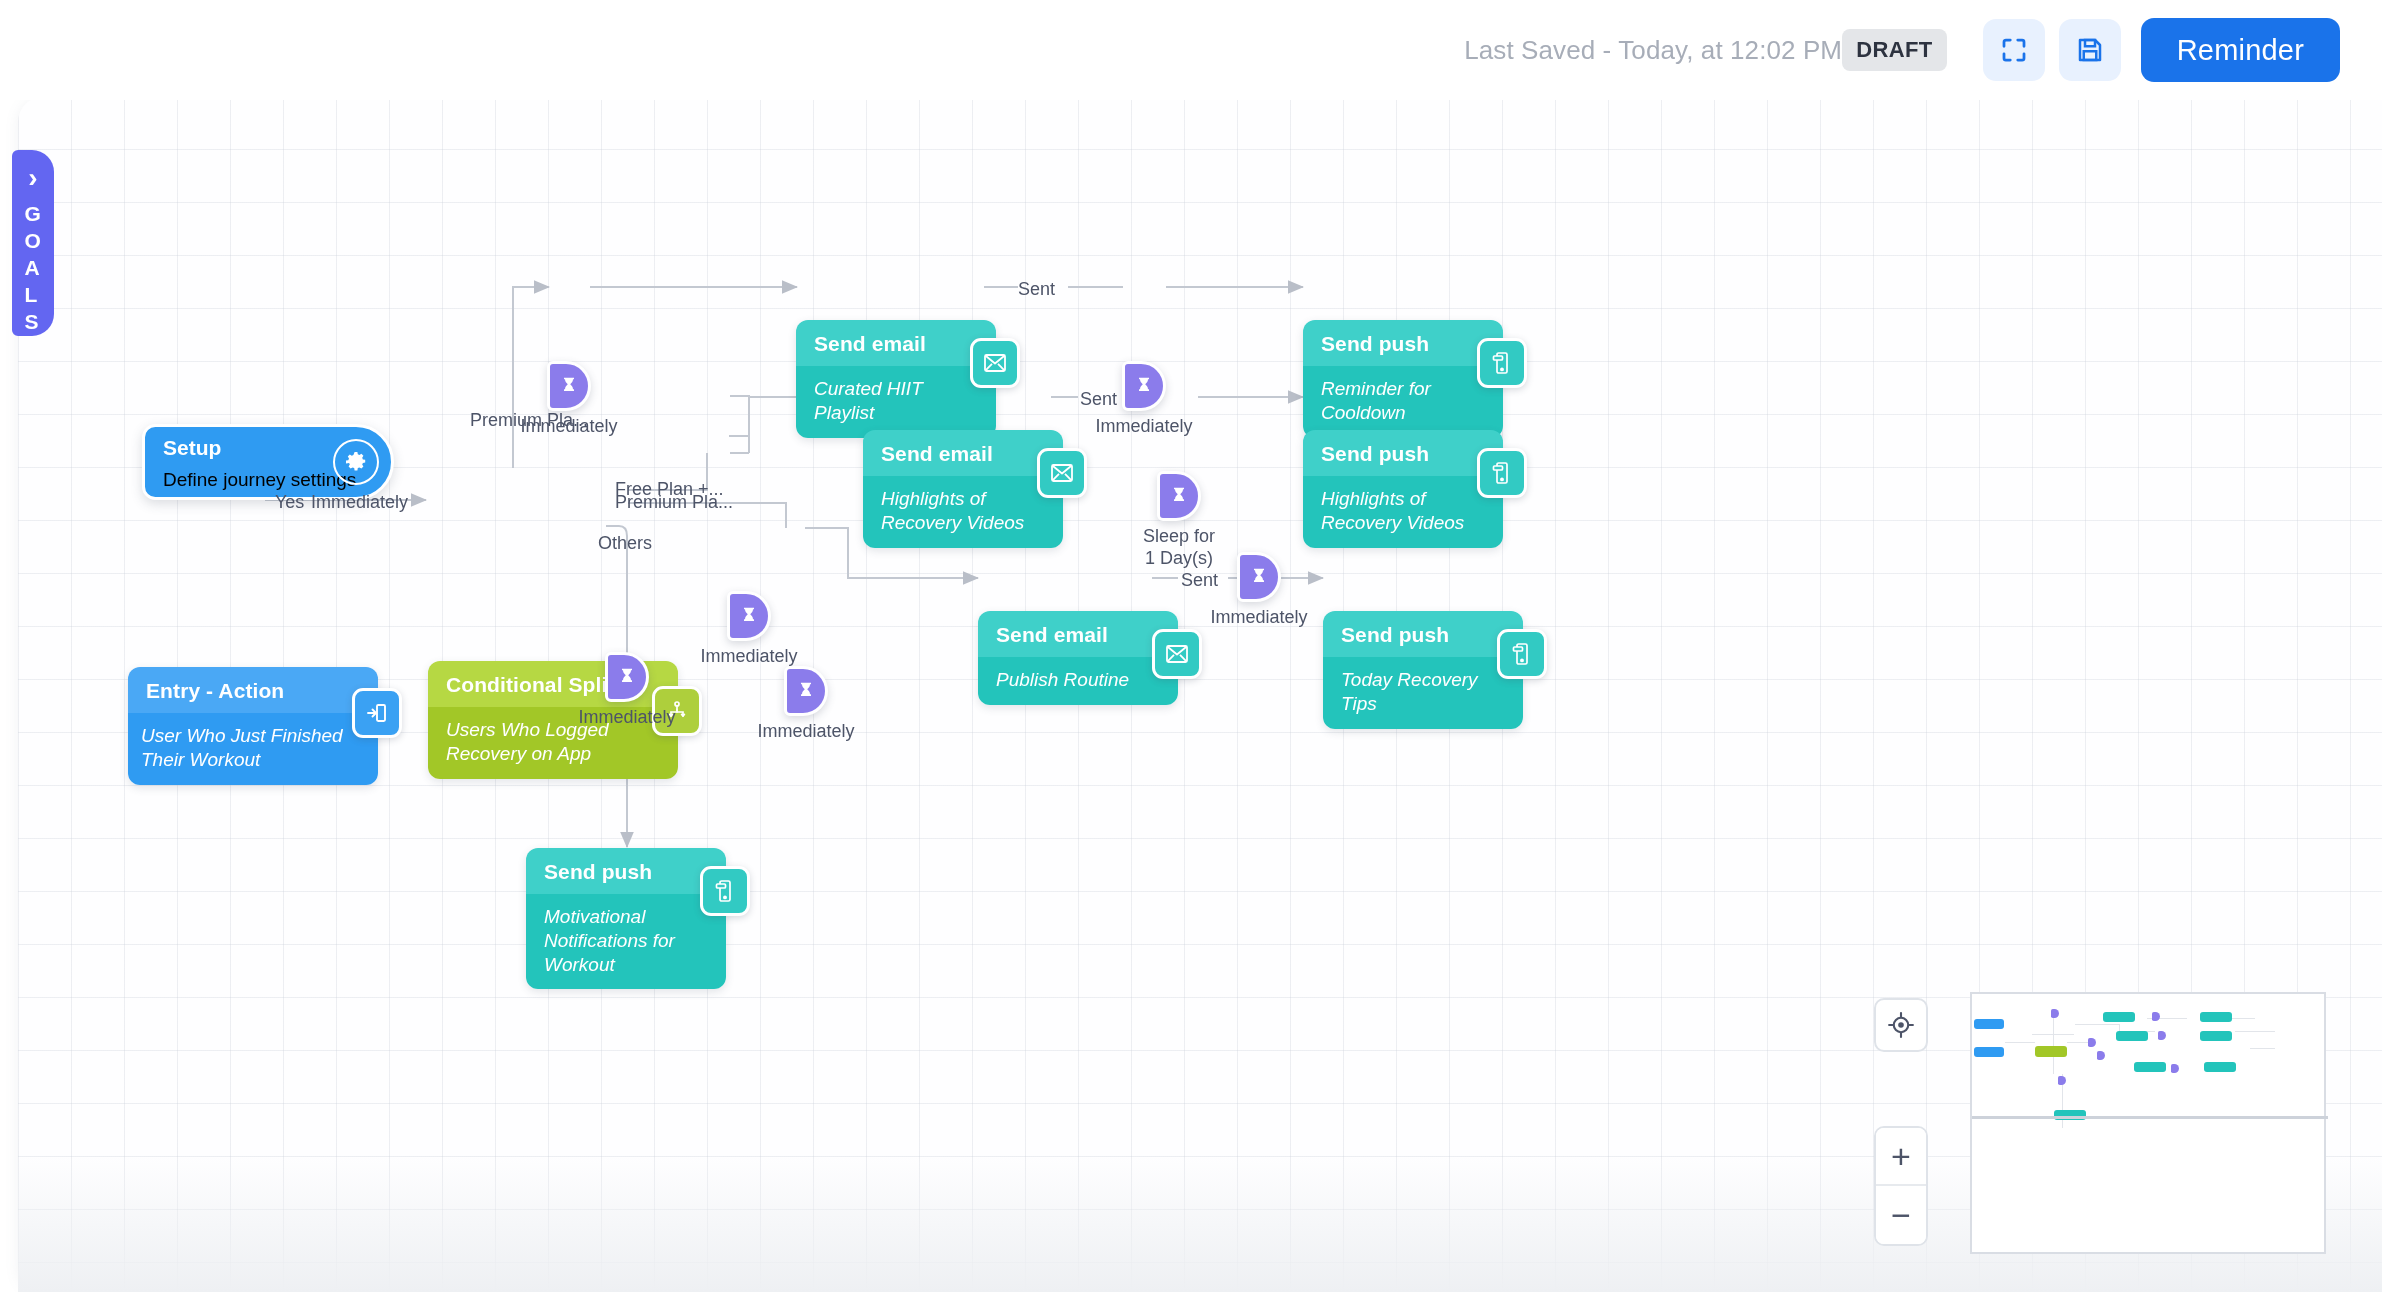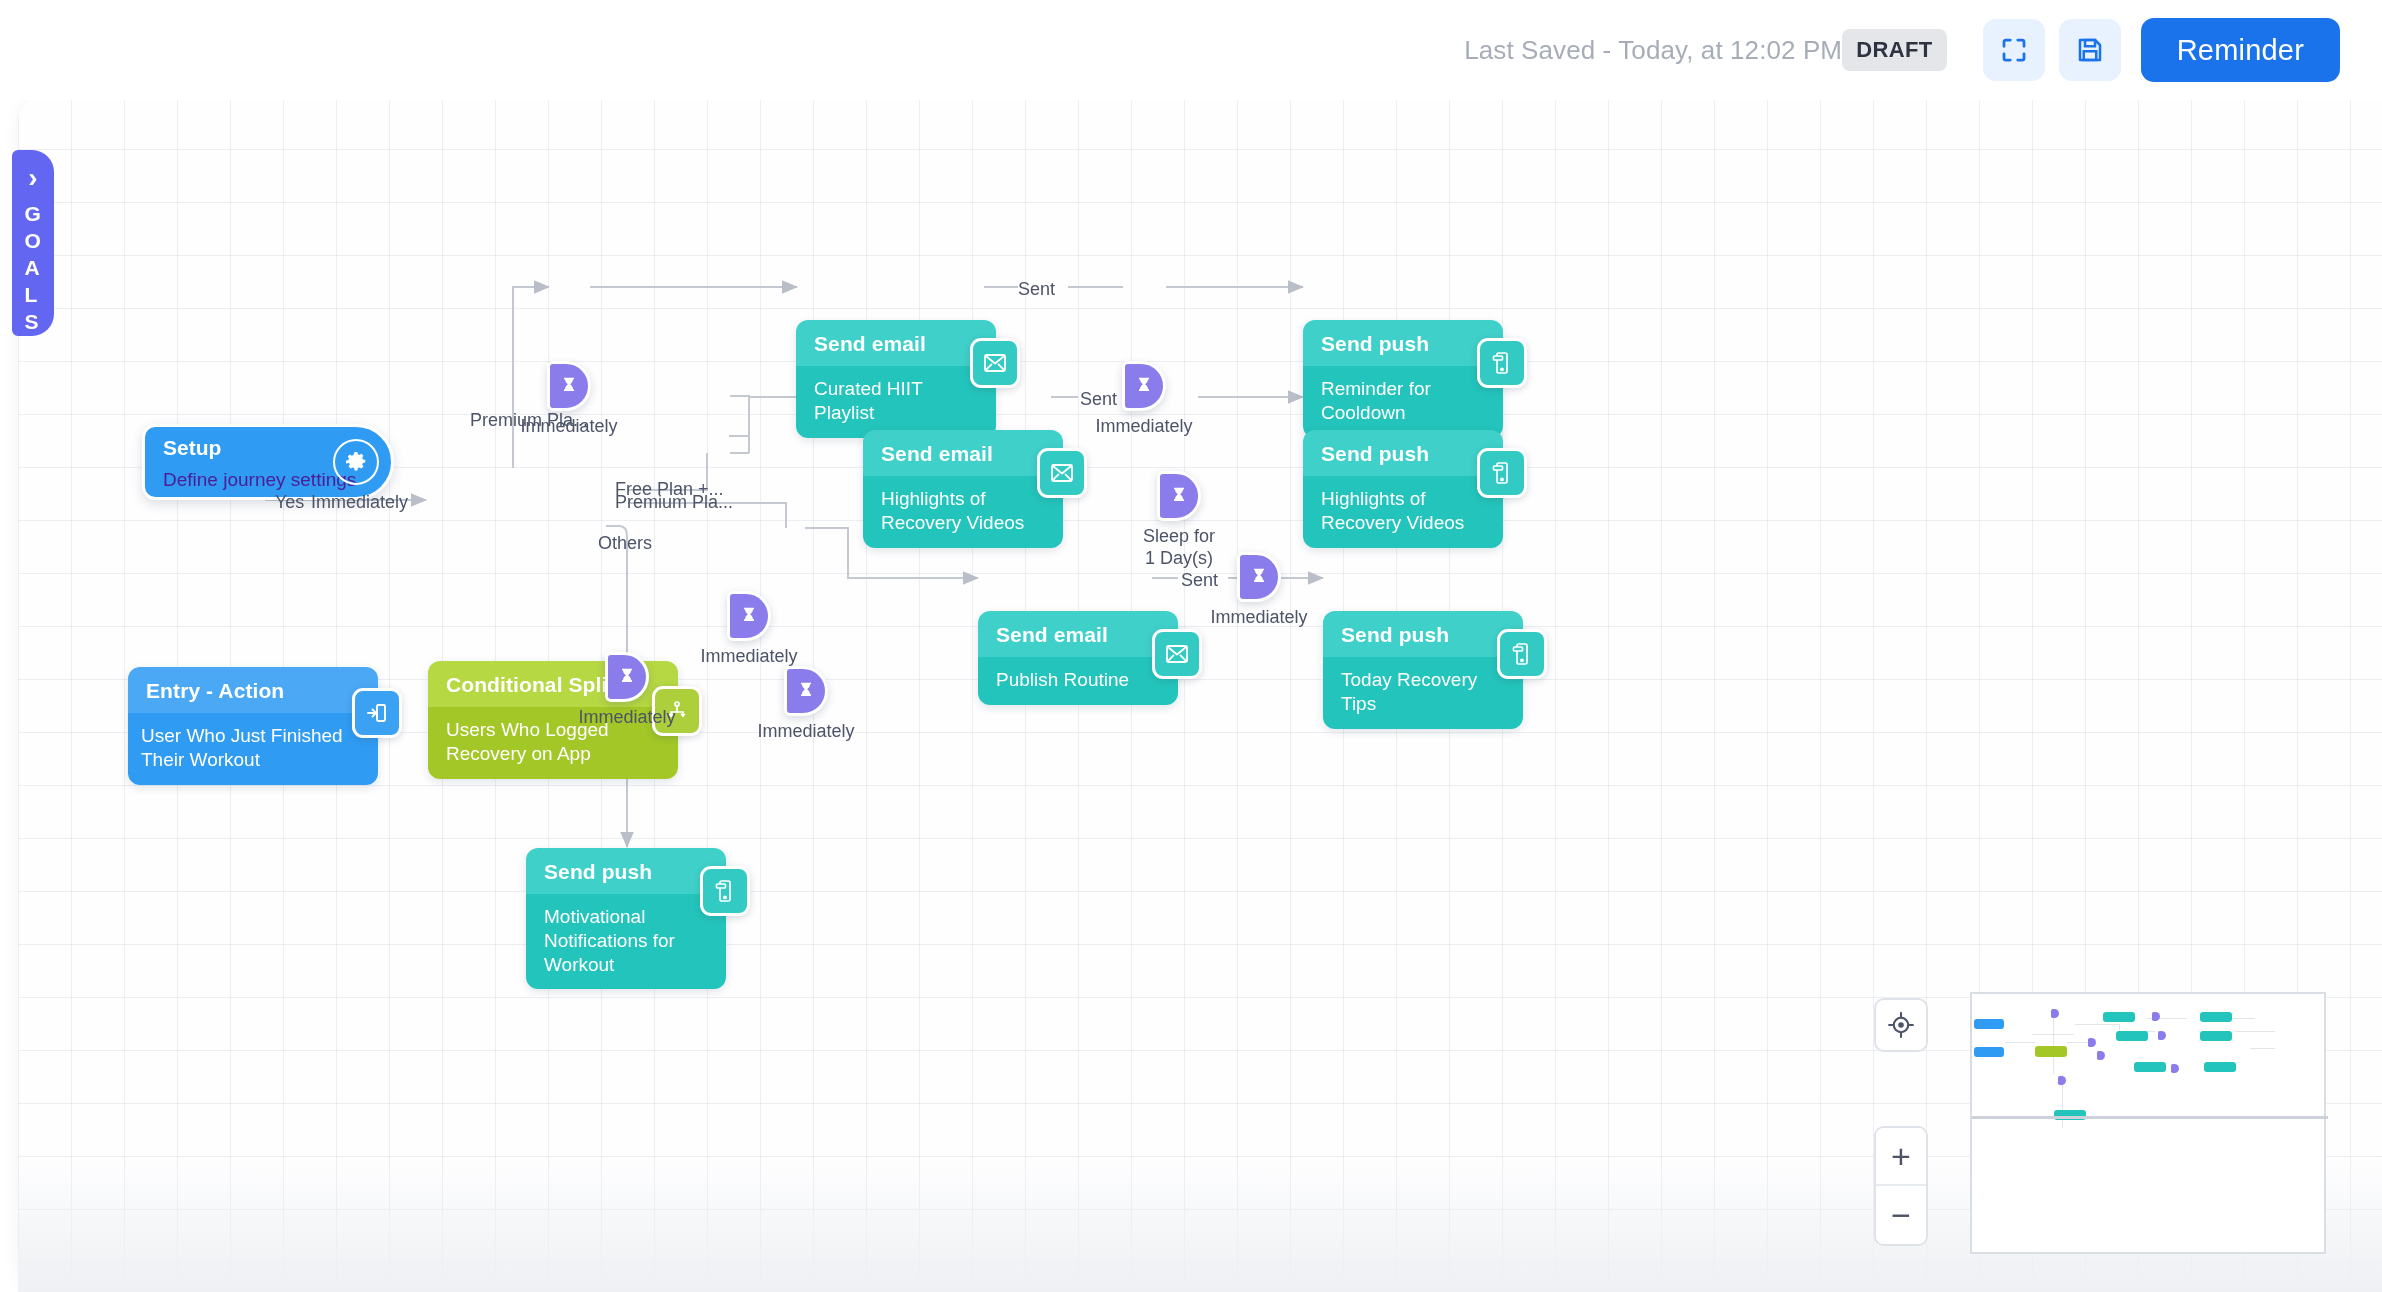--- a/index.html
+++ b/index.html
@@ -113,20 +113,21 @@
   .node-head {
     font-weight: bold; font-size: 21px;
     padding: 12px 18px 10px 18px;
     border-top-left-radius: 12px; border-top-right-radius: 12px;
     letter-spacing: .1px;
   }
   .node-body {
     font-size: 19px; padding: 11px 18px 13px 18px;
     border-bottom-left-radius: 12px; border-bottom-right-radius: 12px;
     line-height: 1.25;
+    font-style: italic;
   }
   .node-badge {
     position: absolute; width: 50px; height: 50px; border-radius: 11px;
     display: flex; align-items: center; justify-content: center;
     border: 3px solid #fff; box-shadow: 0 2px 7px rgba(60,70,90,.2);
     z-index: 14;
   }
   .node.blue .node-head { background: #4aa8f5; }
   .node.blue .node-body { background: #2f9bf2; padding-left: 13px; }
   .node.blue .node-badge { background: #3aa1f3; }
@@ -139,21 +140,21 @@
 
   
   #node-setup {
     position: absolute; left: 124px; top: 328px;
     width: 252px; height: 76px; z-index: 12;
     background: #2f9bf2; border-radius: 14px 40px 40px 14px;
     box-shadow: 0 4px 12px rgba(60,70,90,.18);
     border: 3px solid #fff; cursor: pointer;
   }
   #setup-title { position:absolute; left: 18px; top: 9px; font-size: 21px; font-weight: bold; color:#fff; }
-  #setup-sub   { position:absolute; left: 18px; top: 42px; font-size: 19px; color:#4c1d95; }
+  #setup-sub   { position:absolute; left: 18px; top: 42px; font-size: 19px; color:#000000; }
   #setup-gear {
     position: absolute; right: 12px; top: 12px;
     width: 46px; height: 46px; border-radius: 50%;
     border: 2px solid #fff; display:flex; align-items:center; justify-content:center;
   }
 
   
   .delay {
     position: absolute; width: 44px; height: 50px;
     background: #8b7ceb;

